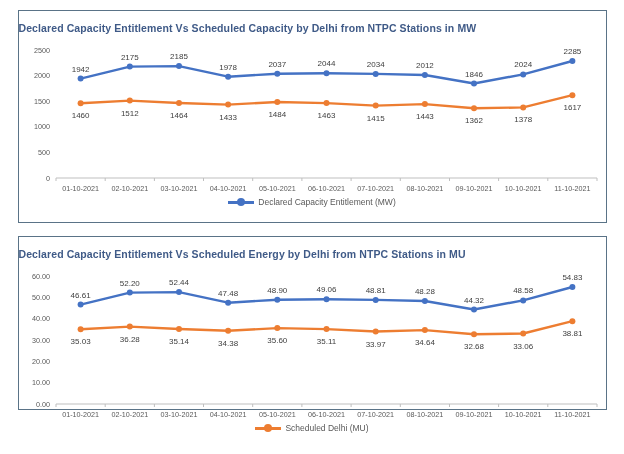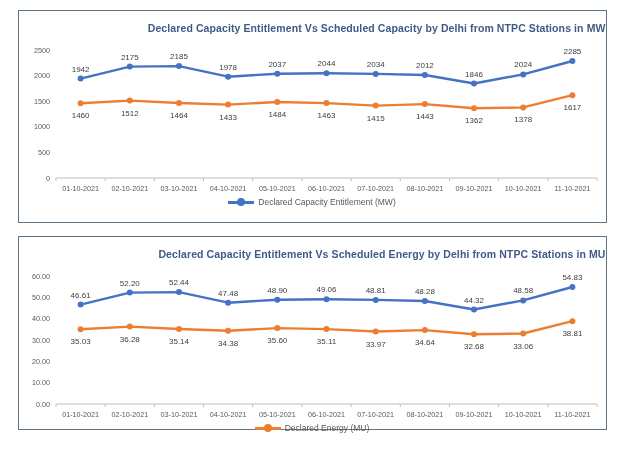--- a/index.html
+++ b/index.html
@@ -6,24 +6,24 @@
   html, body { width: 624px; height: 454px; background: #ffffff; overflow: hidden; }
   body { font-family: "Liberation Sans", sans-serif; }
   .chart-card {
     width: 589px;
     margin: 0 auto;
     border: 1.5px solid #5A7387;
     background: #ffffff;
     position: relative;
   }
   #chart-card-0 { margin-top: 10px; height: 213px; }
-  #chart-card-1 { margin-top: 13px; height: 194px; }
+  #chart-card-1 { margin-top: 13px; height: 174px; }
   .chart-title {
     margin-top: 11px;
-    text-align: right;
+    text-align: left;
     font-size: 10.5px;
     font-weight: bold;
     color: #3F5A87;
     letter-spacing: 0.1px;
   }
   svg.plot { display: block; margin: 3px auto 0 auto; }
   .axis-text { font-family: "Liberation Sans", sans-serif; font-size: 7.2px; fill: #595959; }
   .data-label { font-family: "Liberation Sans", sans-serif; font-size: 8px; fill: #404040; }
   .legend {
     display: flex;
@@ -216,16 +216,16 @@
       <text class="data-label" x="304.5" y="81.1" text-anchor="middle">35.11</text>
       <text class="data-label" x="353.7" y="83.5" text-anchor="middle">33.97</text>
       <text class="data-label" x="402.9" y="82.1" text-anchor="middle">34.64</text>
       <text class="data-label" x="452.0" y="86.3" text-anchor="middle">32.68</text>
       <text class="data-label" x="501.2" y="85.5" text-anchor="middle">33.06</text>
       <text class="data-label" x="550.4" y="73.2" text-anchor="middle">38.81</text>
     </svg>
   <div class="legend">
       <span class="legend-item">
         <span class="swatch" style="background: rgb(237, 125, 49);"></span>
-        <span class="legend-label">Declared Energy (MU)</span>
+        <span class="legend-label">Scheduled Delhi (MU)</span>
       </span>
     </div>
 </figure>
 
 </body></html>

